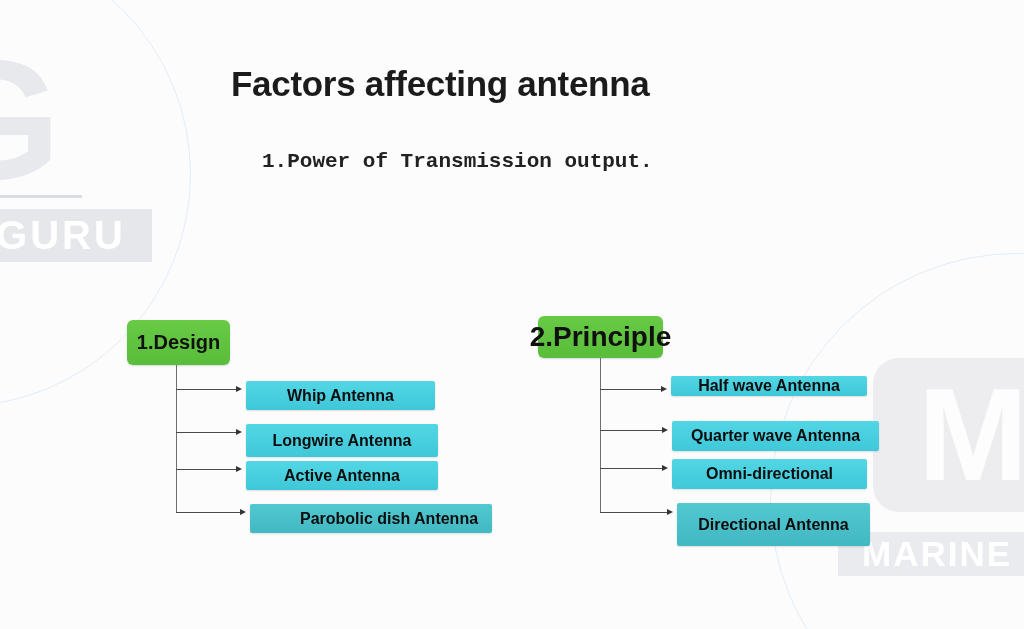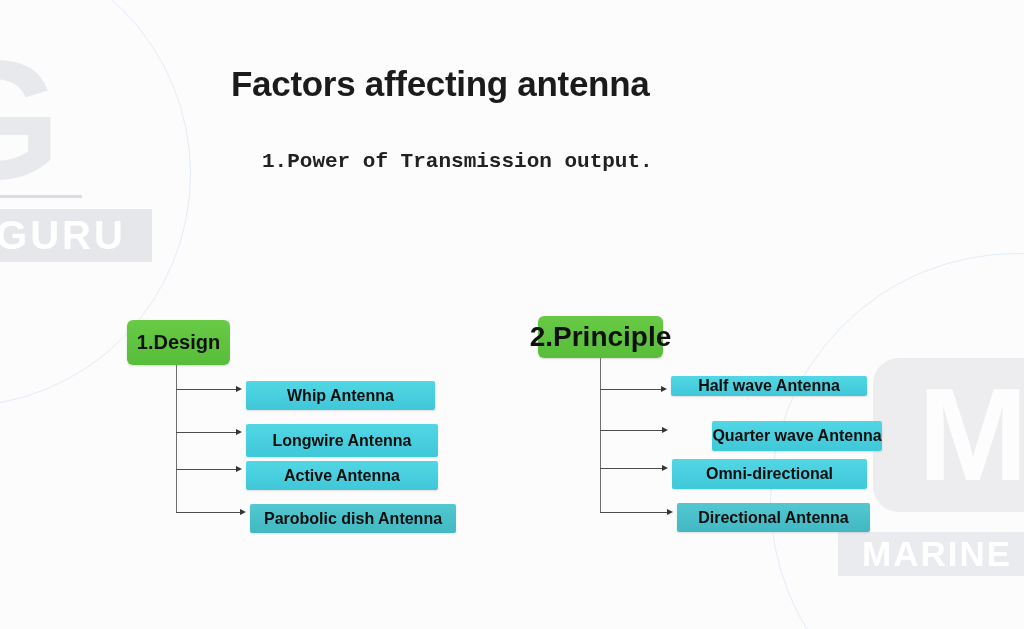--- a/index.html
+++ b/index.html
@@ -66,31 +66,31 @@
 
     <div class="vline" style="left:176px;top:365px;height:147px;"></div>
     <div class="hline" style="left:176px;top:389px;width:64px;"></div>
     <div class="hline" style="left:176px;top:432px;width:64px;"></div>
     <div class="hline" style="left:176px;top:469px;width:64px;"></div>
     <div class="hline" style="left:176px;top:512px;width:68px;"></div>
 
     <div class="node" style="left:246px;top:375px;width:189px;height:29px;">Whip Antenna</div>
     <div class="node" style="left:246px;top:418px;width:192px;height:33px;">Longwire Antenna</div>
     <div class="node" style="left:246px;top:455px;width:192px;height:29px;">Active Antenna</div>
-    <div class="node teal" style="left:250px;top:498px;width:206px;height:29px;">Parobolic dish Antenna</div>
+    <div class="node teal" style="left:250px;top:498px;width:206px;height:29px;padding-left:36px;">Parobolic dish Antenna</div>
   </div>
 
   <div>
     <div class="hdr" style="left:538px;top:316px;width:125px;height:42px;font-size:28px;">2.Principle</div>
 
     <div class="vline" style="left:600px;top:358px;height:154px;"></div>
     <div class="hline" style="left:600px;top:389px;width:65px;"></div>
     <div class="hline" style="left:600px;top:430px;width:66px;"></div>
     <div class="hline" style="left:600px;top:468px;width:66px;"></div>
     <div class="hline" style="left:600px;top:512px;width:71px;"></div>
 
     <div class="node" style="left:671px;top:370px;width:196px;height:20px;">Half wave Antenna</div>
-    <div class="node" style="left:712px;top:415px;width:170px;height:30px;">Quarter wave Antenna</div>
+    <div class="node" style="left:672px;top:415px;width:207px;height:30px;">Quarter wave Antenna</div>
     <div class="node" style="left:672px;top:453px;width:195px;height:30px;">Omni-directional</div>
-    <div class="node teal" style="left:677px;top:497px;width:193px;height:29px;">Directional Antenna</div>
+    <div class="node teal" style="left:677px;top:497px;width:193px;height:43px;">Directional Antenna</div>
   </div>
 
 </div>
 
 </body></html>

